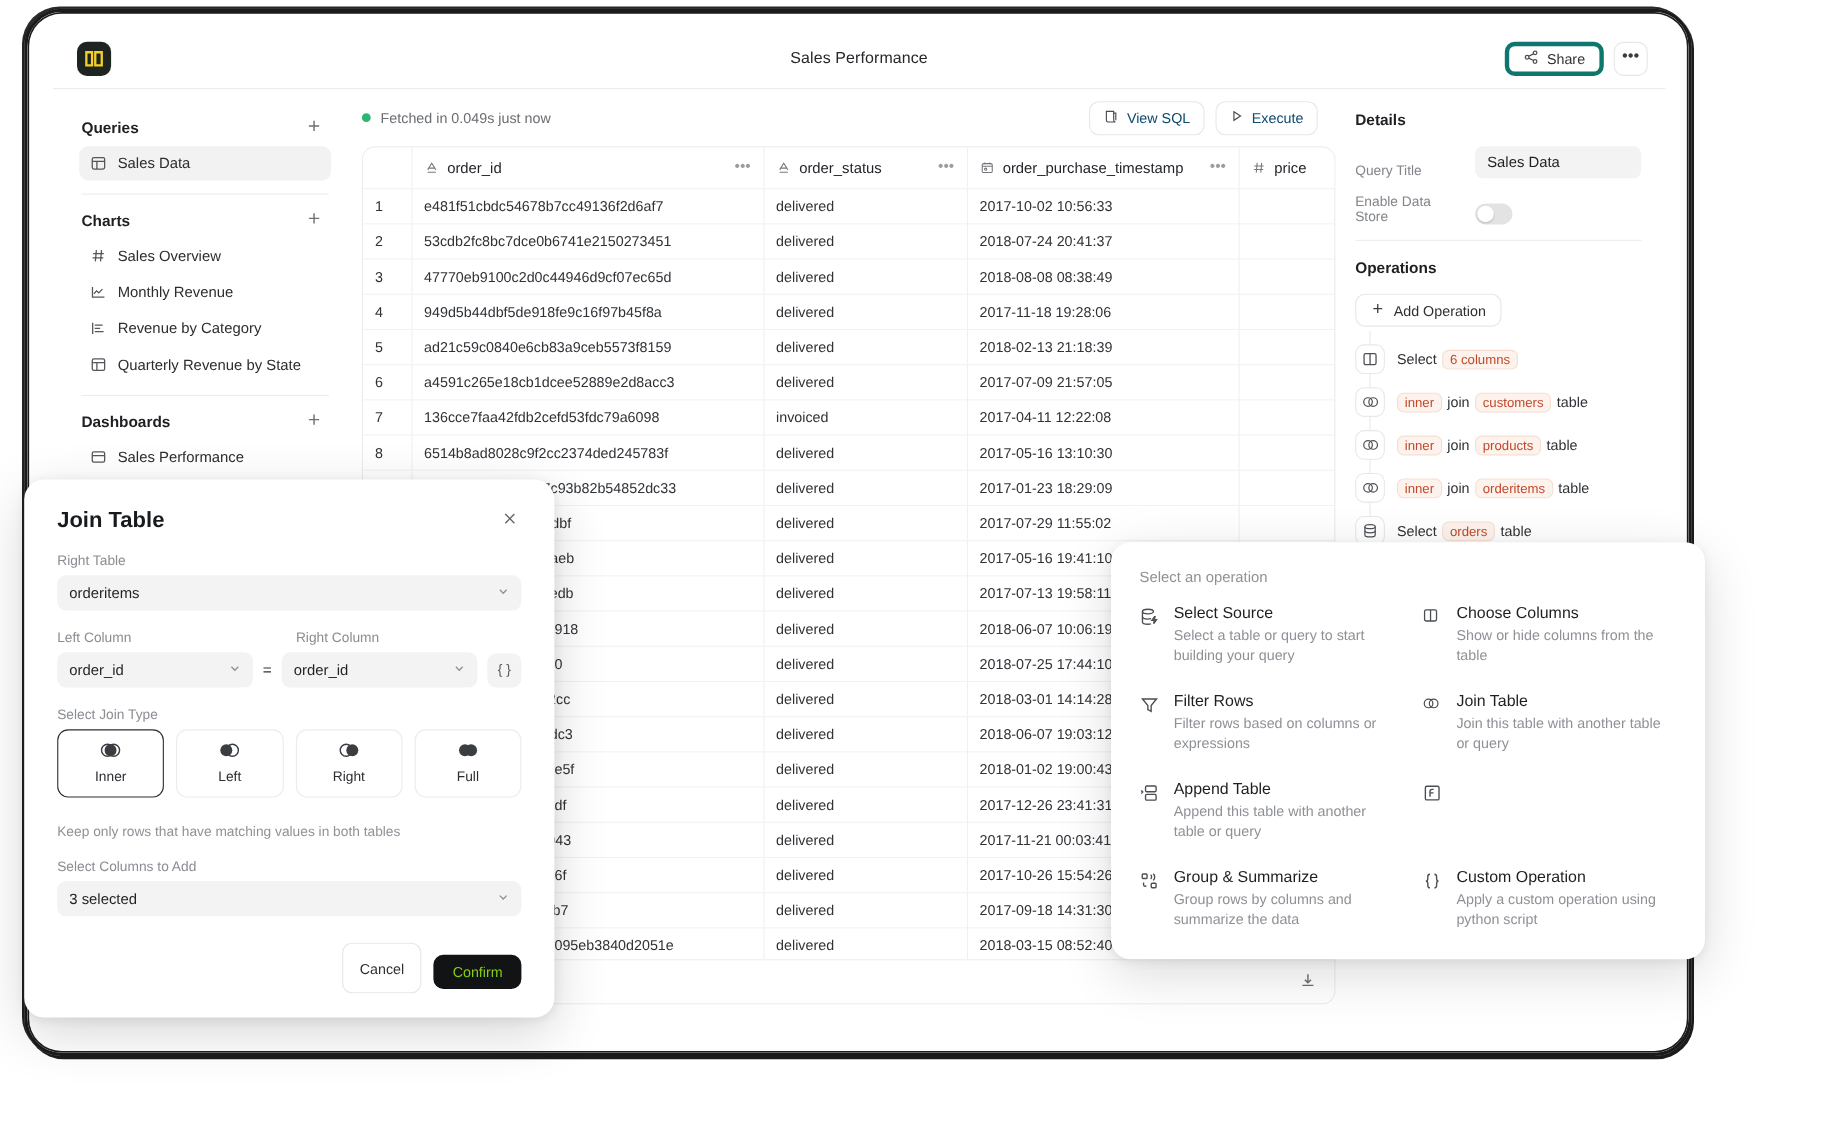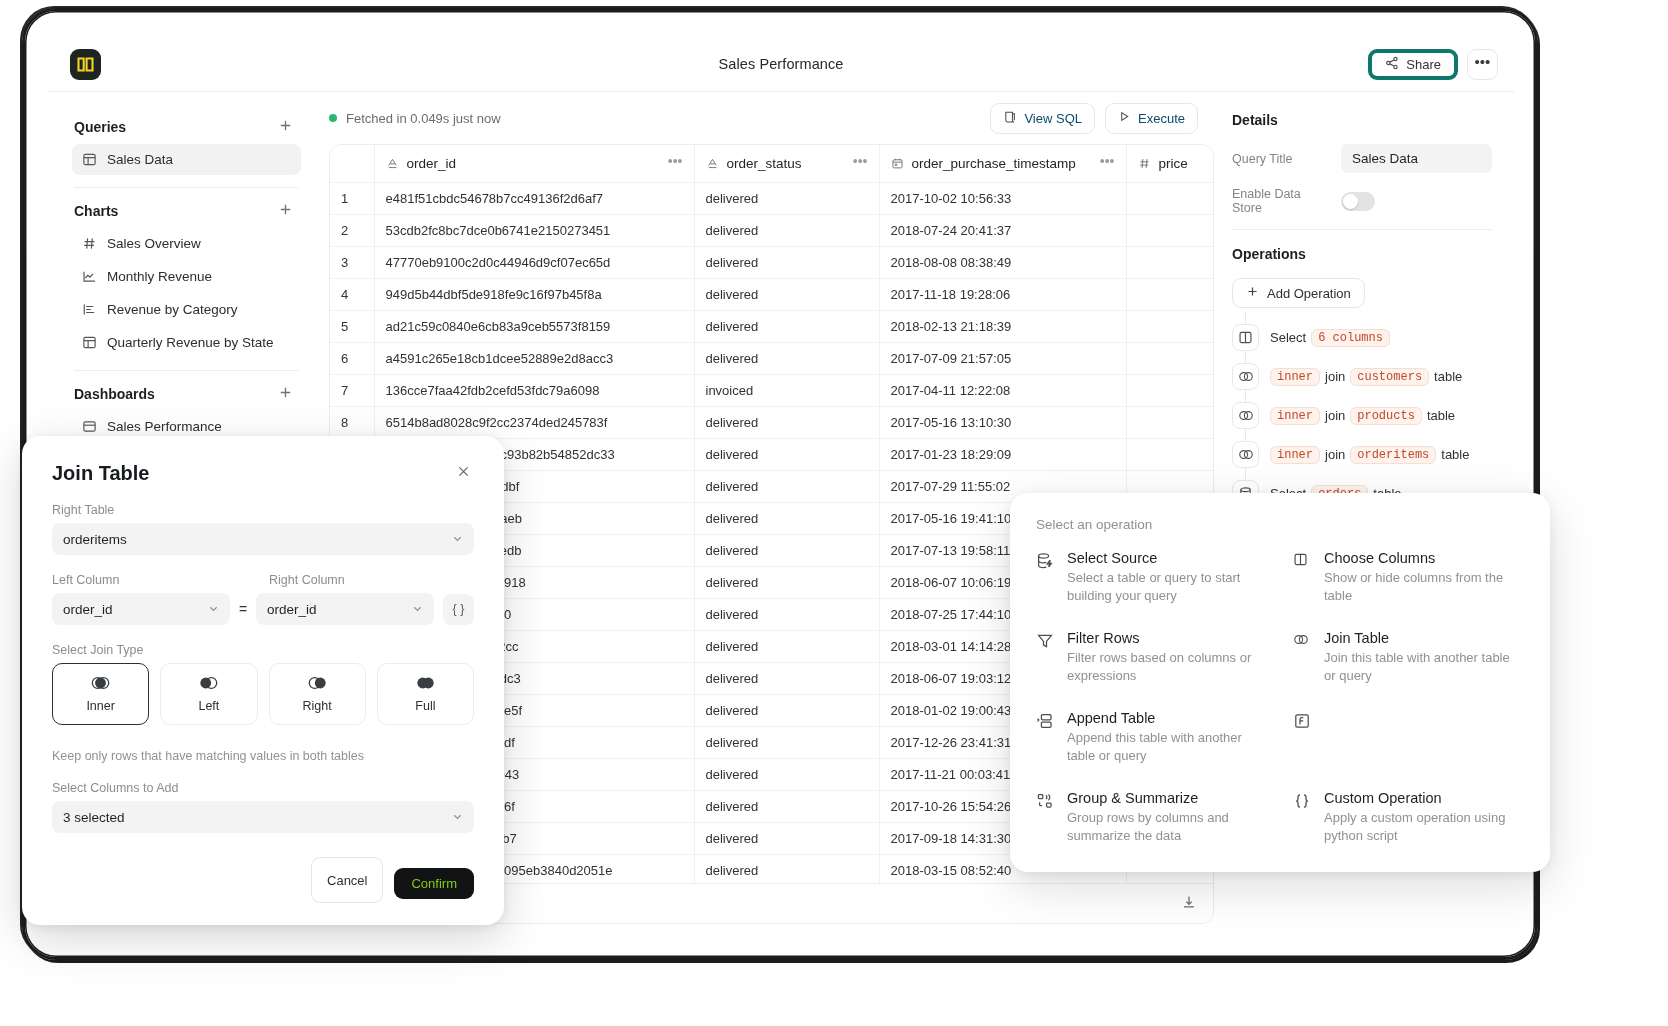--- a/index.html
+++ b/index.html
@@ -20,21 +20,21 @@
     box-shadow: 0 0 0 1.5px #1c1c1c inset, 2px 3px 0 #1c1c1c, -2px -2px 0 #2a2a2a;
     pointer-events: none;
   }
   .frame-sketch:before {
     content:""; position:absolute; left:-5px; top:-4px; right:-5px; bottom:-4px;
     border:2px solid #1c1c1c; border-radius:38px; opacity:.55;
   }
 
   
   .app {
-    position: absolute; left: 48px; top: 37px; width: 1466px; height: 916px;
+    position: absolute; left: 48px; top: 26px; width: 1466px; height: 916px;
     background: #fff; border-radius: 26px; overflow: hidden;
   }
 
   
   .titlebar {
     position: relative; height: 55px; border-bottom: 1px solid #ededed;
     display: flex; align-items: center;
   }
   .logo {
     width: 31px; height: 31px; border-radius: 9px; background: #1e2420;
@@ -117,21 +117,21 @@
   .table-footer {
     position: absolute; left: 0; right: 0; bottom: 0; height: 40px;
     background: #fff; border-top: 1px solid #efefef;
     display: flex; align-items: center; padding: 0 16px;
     font-size: 13px; color: #6b6e72; gap: 7px;
   }
 
   
   .details { width: 300px; flex: none; padding: 20px 22px 0 18px; }
   .dt-title { font-size: 14px; font-weight: bold; color: #1d1f22; margin-bottom: 16px; }
-  .dt-row { display: flex; align-items: center; gap: 12px; margin-bottom: 14px; }
+  .dt-row { display: flex; align-items: flex-end; gap: 12px; margin-bottom: 14px; }
   .dt-label { font-size: 12.5px; color: #82858a; width: 97px; flex: none; }
   .dt-input {
     flex: 1; height: 29px; background: #f3f3f3; border-radius: 7px;
     display: flex; align-items: center; padding: 0 11px;
     font-size: 13.5px; color: #1f2225;
   }
   .toggle {
     width: 34px; height: 19px; border-radius: 10px; background: #e3e3e3;
     position: relative; flex: none;
   }
@@ -152,21 +152,21 @@
     width: 1px; background: #e9e9e9;
   }
   .op-item { display: flex; align-items: center; gap: 11px; padding: 6px 0; position: relative; }
   .op-ico {
     width: 27px; height: 27px; flex: none; border: 1px solid #e8e8e8;
     border-radius: 8px; background: #fff; color: #4e5156;
     display: flex; align-items: center; justify-content: center; z-index: 1;
   }
   .op-text { font-size: 13px; color: #2e3135; display: flex; align-items: center; gap: 5px; flex-wrap: wrap; }
   .chip {
-    font-family: Liberation Mono, monospace; font-size: 12px;
+    font-family: Liberation Sans, sans-serif; font-size: 12px;
     color: #c0492b; background: #fdf2ec; border: 1px solid #f6dfd2;
     border-radius: 6px; padding: 1px 6px; text-align: center;
   }
 
   
   .dialog {
     position: absolute; left: 22px; top: 436px; width: 482px;
     background: #fff; border-radius: 18px;
     box-shadow: 0 14px 48px rgba(0,0,0,.16), 0 2px 10px rgba(0,0,0,.08);
     padding: 26px 30px 22px; z-index: 40;

